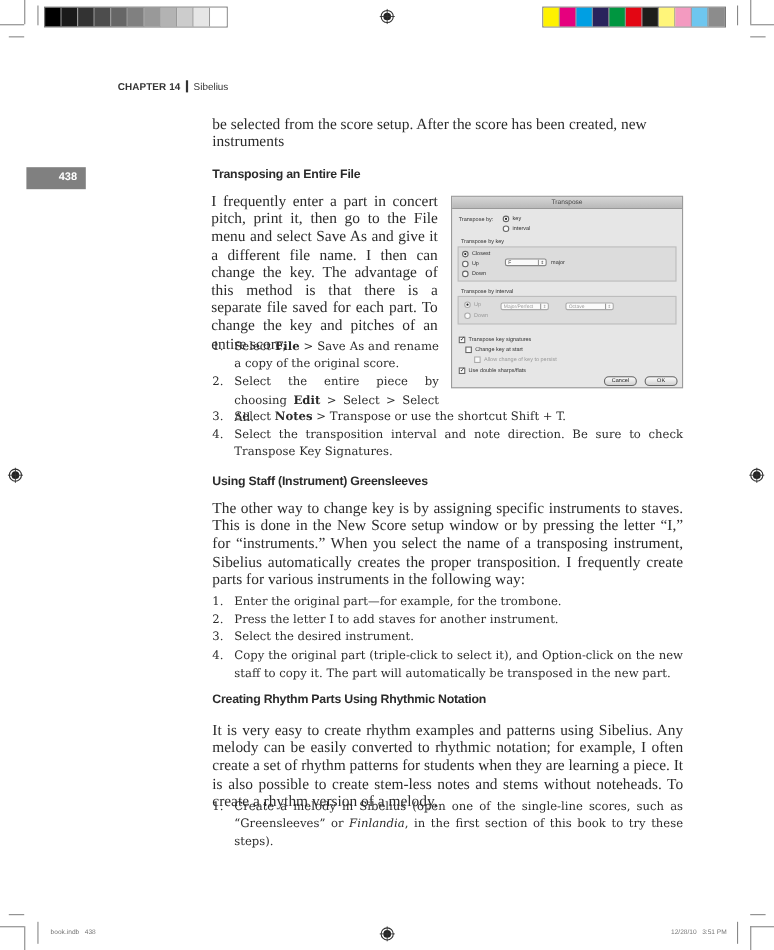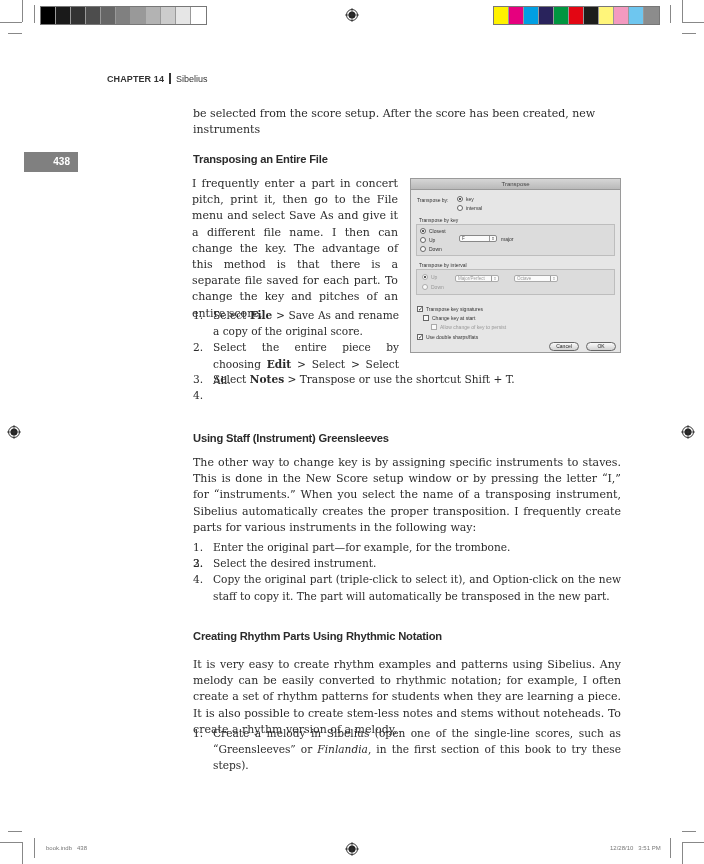--- a/index.html
+++ b/index.html
@@ -19,21 +19,21 @@
 
   
   .running-head { position: absolute; left: 107px; top: 73px; font-family: "Liberation Sans", sans-serif; font-size: 9px; color: #333; display: flex; align-items: center; gap: 5px; }
   .running-head .ch { font-weight: bold; letter-spacing: 0.1px; text-align: right; }
   .running-head .sep { width: 2px; height: 11px; background: #333; }
   .running-head .title { font-size: 9px; }
 
   .page-num { position: absolute; left: 24px; top: 152px; width: 54px; height: 20px; background: #808080; color: #fff; font-family: "Liberation Sans", sans-serif; font-weight: bold; font-size: 10px; text-align: right; padding-right: 8px; box-sizing: border-box; line-height: 20px; }
 
   
-  .text { position: absolute; font-size: 11px; line-height: 16.2px; color: #2b2b2b; text-align: justify; }
+  .text { position: absolute; font-size: 14px; line-height: 16.2px; color: #2b2b2b; text-align: justify; font-family: Liberation Serif, serif; }
   .h2 { position: absolute; left: 193px; font-family: "Liberation Sans", sans-serif; font-weight: bold; font-size: 11.2px; color: #2b2b2b; letter-spacing: -0.2px; }
   ol.steps { position: absolute; margin: 0; padding: 0; list-style: none; font-size: 10.6px; line-height: 16.2px; color: #2b2b2b; }
   ol.steps li { position: relative; padding-left: 20px; text-align: justify; }
   ol.steps li .n { position: absolute; left: 0; top: 0; }
   b { font-weight: bold; }
 
   
   .dialog { position: absolute; left: 410px; top: 178px; width: 211px; height: 175px; background: #e6e6e6; border: 1px solid #9a9a9a; box-sizing: border-box; font-family: "Liberation Sans", sans-serif; font-size: 5px; color: #333; }
   .dlg-title { height: 10px; background: linear-gradient(#d6d6d6, #b9b9b9); border-bottom: 1px solid #999; text-align: center; font-size: 6px; line-height: 10px; color: #444; }
   .dlg-row { position: absolute; display: flex; align-items: center; gap: 3px; white-space: nowrap; }
@@ -125,21 +125,21 @@
 <div class="h2" style="top:153px;">Transposing an Entire File</div>
 
 <div class="text" style="left:192px; top:176px; width:206px;">I frequently enter a part in concert pitch, print it, then go to the File menu and select Save As and give it a different file name. I then can change the key. The advantage of this method is that there is a separate file saved for each part. To change the key and pitches of an entire score,</div>
 
 <ol class="steps" style="left:193px; top:307px; width:206px;">
   <li><span class="n">1.</span><span>Select </span><b>File</b><span> &gt; Save As and rename a copy of the original score.</span></li>
   <li><span class="n">2.</span><span>Select the entire piece by choosing </span><b>Edit</b><span> &gt; Select &gt; Select All.</span></li>
 </ol>
 <ol class="steps" style="left:193px; top:371px; width:428px;">
   <li><span class="n">3.</span><span>Select </span><b>Notes</b><span> &gt; Transpose or use the shortcut Shift + T.</span></li>
-  <li><span class="n">4.</span></li>
+  <li><span class="n">4.</span><span>Select the transposition interval and note direction. Be sure to check Transpose Key Signatures.</span></li>
 </ol>
 
 <div class="dialog">
   <div class="dlg-title">Transpose</div>
 
   <div class="dlg-row" style="left:6px; top:18px;">
     <span>Transpose by:</span>
   </div>
   <div class="dlg-row" style="left:46px; top:17px;">
     <span class="radio on"></span>
@@ -202,21 +202,21 @@
     </div>
 
   <div class="btn" style="left:138px; top:163px; width:30px;">Cancel</div>
   <div class="btn" style="left:175px; top:163px; width:30px;">OK</div>
 </div>
 
 <div class="h2" style="top:432px;">Using Staff (Instrument) Greensleeves</div>
 <div class="text" style="left:193px; top:455px; width:428px;">The other way to change key is by assigning specific instruments to staves. This is done in the New Score setup window or by pressing the letter “I,” for “instruments.” When you select the name of a transposing instrument, Sibelius automatically creates the proper transposition. I frequently create parts for various instruments in the following way:</div>
 <ol class="steps" style="left:193px; top:539px; width:428px;">
   <li><span class="n">1.</span><span>Enter the original part—for example, for the trombone.</span></li>
-  <li><span class="n">2.</span></li>
+  <li><span class="n">2.</span><span>Press the letter I to add staves for another instrument.</span></li>
   <li><span class="n">3.</span><span>Select the desired instrument.</span></li>
   <li><span class="n">4.</span><span>Copy the original part (triple-click to select it), and Option-click on the new staff to copy it. The part will automatically be transposed in the new part.</span></li>
 </ol>
 
 <div class="h2" style="top:630px;">Creating Rhythm Parts Using Rhythmic Notation</div>
 <div class="text" style="left:193px; top:657px; width:428px;">It is very easy to create rhythm examples and patterns using Sibelius. Any melody can be easily converted to rhythmic notation; for example, I often create a set of rhythm patterns for students when they are learning a piece. It is also possible to create stem-less notes and stems without noteheads. To create a rhythm version of a melody,</div>
 <ol class="steps" style="left:193px; top:725px; width:428px;">
   <li><span class="n">1.</span><span>Create a melody in Sibelius (open one of the single-line scores, such as “Greensleeves” or </span><i>Finlandia</i><span>, in the first section of this book to try these steps).</span></li>
 </ol>
 

